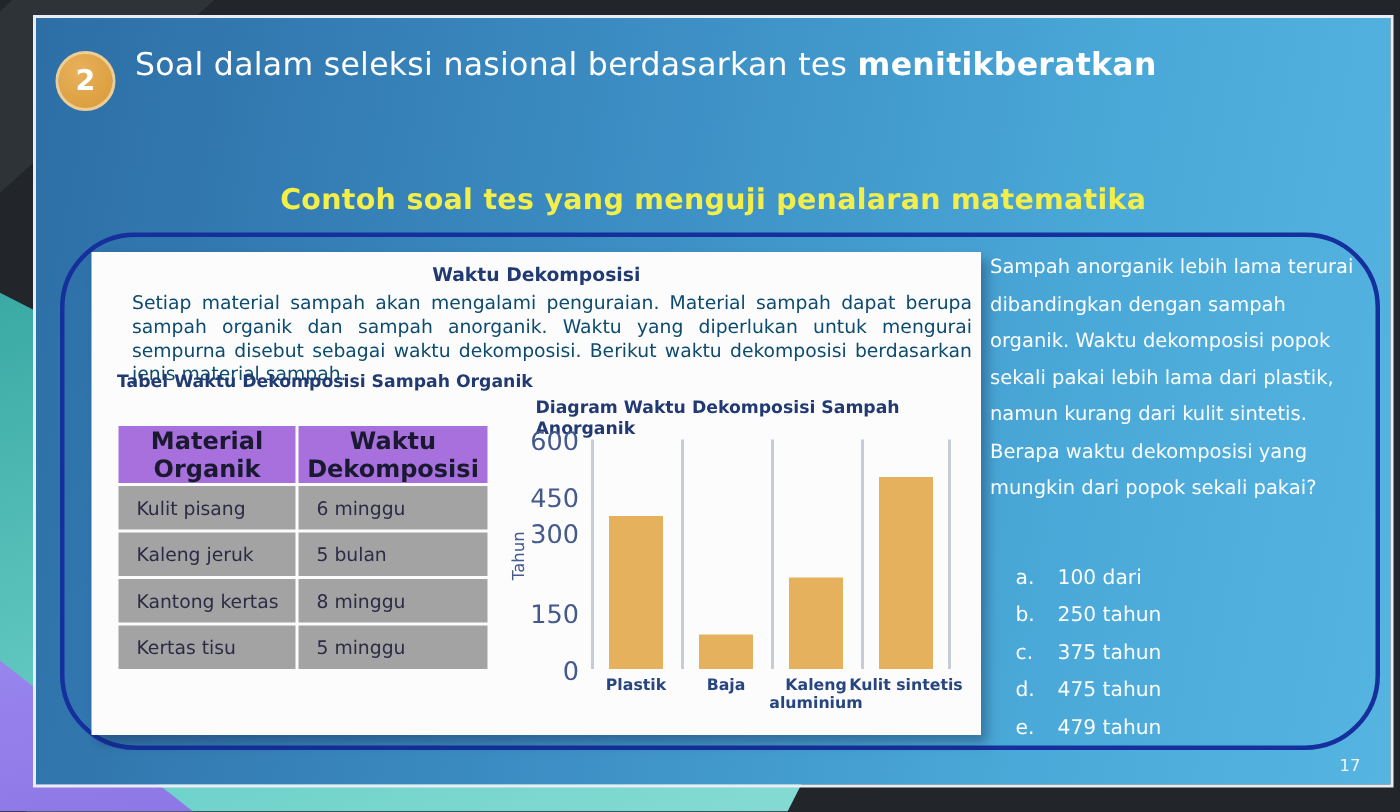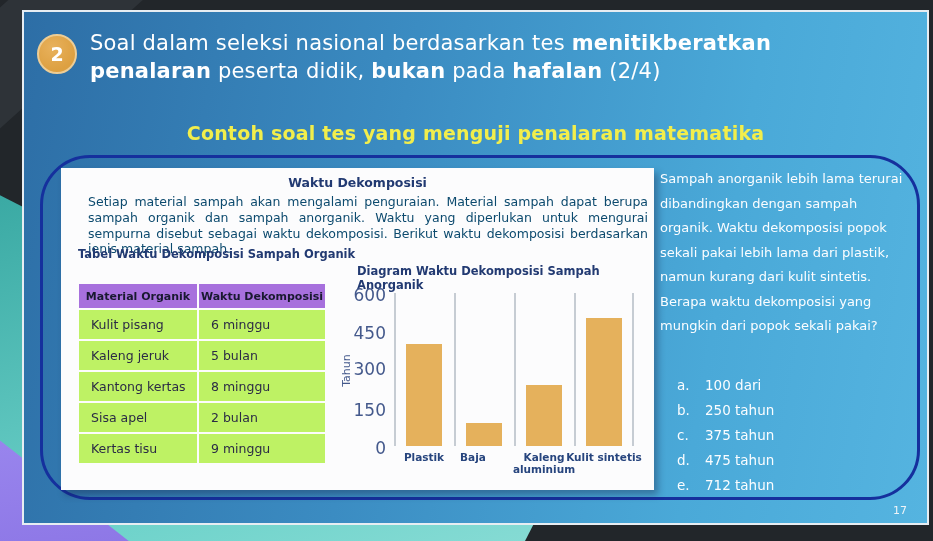--- a/index.html
+++ b/index.html
@@ -43,23 +43,23 @@
                 color:#223a72; font-weight:bold; font-size:12.5px; }
   .card-para { position:absolute; left:27px; top:26px; width:560px; color:#0c4a6e;
                font-size:12.5px; line-height:15.8px; text-align:justify; }
   .sub-heading { position:absolute; color:#223a72; font-weight:bold; font-size:11.5px; }
   .table-heading { left:17px; top:79px; }
   .chart-heading { left:296px; top:96px; }
 
   
   .org-table { position:absolute; left:16px; top:114px; border-collapse:separate; border-spacing:2px; }
   .org-table th { width:118px; height:24px; background:#a770dd; color:#191930;
-                  font-size:11px; font-weight:bold; text-align:center; }
+                  font-size:16px; font-weight:bold; text-align:center; }
   .org-table th:last-child { width:126px; }
-  .org-table td { height:29px; background:#bef264; color:#2b2b45; font-size:12.5px;
+  .org-table td { height:29px; background:#a3a3a3; color:#2b2b45; font-size:12.5px;
                   padding-left:12px; text-align:left; }
 
   
   .chart { position:absolute; left:277px; top:110px; width:312px; height:208px; }
   .plot { position:absolute; left:56px; top:15px; width:240px; height:153px; }
   .gridline { position:absolute; top:0; width:2px; height:153px; background:#c6ccd3; }
   .bar { position:absolute; bottom:0; width:36px; background:#e5b15c; }
   .ytick { position:absolute; left:6px; width:42px; text-align:right; color:#44598c; font-size:17px; }
   .ylabel { position:absolute; left:-5px; top:192px; width:60px; text-align:center;
             color:#44598c; font-size:11px; transform:rotate(-90deg); transform-origin:center; top:86px; left:-22px;}
@@ -82,21 +82,20 @@
   <div class="deco deco-gray"></div>
   <div class="deco deco-gray2"></div>
   <div class="deco deco-teal"></div>
   <div class="deco deco-purple"></div>
 
   <div class="slide">
 
     <div class="badge">2</div>
     <div class="slide-title">
         <div><span>Soal dalam seleksi nasional berdasarkan tes </span><span class="b">menitikberatkan</span></div>
-        <div><span class="b">penalaran</span><span> peserta didik, </span><span class="b">bukan</span><span> pada </span><span class="b">hafalan</span><span> (2/4)</span></div>
       </div>
     <div class="subtitle">Contoh soal tes yang menguji penalaran matematika</div>
 
     <div class="container"></div>
 
     <div class="card">
       <div class="card-title">Waktu Dekomposisi</div>
       <div class="card-para">Setiap material sampah akan mengalami penguraian. Material sampah dapat berupa sampah organik dan sampah anorganik. Waktu yang diperlukan untuk mengurai sempurna disebut sebagai waktu dekomposisi. Berikut waktu dekomposisi berdasarkan jenis material sampah.</div>
 
       <div class="sub-heading table-heading">Tabel Waktu Dekomposisi Sampah Organik</div>
@@ -114,51 +113,47 @@
             </tr>
             <tr>
               <td>Kaleng jeruk</td>
               <td>5 bulan</td>
             </tr>
             <tr>
               <td>Kantong kertas</td>
               <td>8 minggu</td>
             </tr>
             <tr>
-              <td>Sisa apel</td>
-              <td>2 bulan</td>
-            </tr>
-            <tr>
               <td>Kertas tisu</td>
-              <td>9 minggu</td>
+              <td>5 minggu</td>
             </tr>
           </tbody>
       </table>
 
       <div class="sub-heading chart-heading">Diagram Waktu Dekomposisi Sampah Anorganik</div>
       <div class="chart">
         <div class="ylabel">Tahun</div>
         <div class="plot">
             <div class="gridline" style="left: 0px;"></div>
             <div class="gridline" style="left: 60px;"></div>
             <div class="gridline" style="left: 120px;"></div>
             <div class="gridline" style="left: 180px;"></div>
             <div class="gridline" style="left: 238px;"></div>
             <div class="bar" style="left: 12px; height: 102px; background: rgb(229, 177, 92);"></div>
             <div class="bar" style="left: 72px; height: 23px; background: rgb(229, 177, 92);"></div>
             <div class="bar" style="left: 132px; height: 61px; background: rgb(229, 177, 92);"></div>
             <div class="bar" style="left: 192px; height: 128px; background: rgb(229, 177, 92);"></div>
           </div>
       <div class="ytick" style="top: 7px;">600</div>
           <div class="ytick" style="top: 45.25px;">450</div>
-          <div class="ytick" style="top: 81px;">300</div>
+          <div class="ytick" style="top: 69px;">300</div>
           <div class="ytick" style="top: 121.75px;">150</div>
           <div class="ytick" style="top: 160px;">0</div>
           <div class="cat-label" style="left: 44px;">Plastik</div>
-          <div class="cat-label" style="left: 93px;">Baja</div>
+          <div class="cat-label" style="left: 104px;">Baja</div>
           <div class="cat-label" style="left: 164px;">Kaleng aluminium</div>
           <div class="cat-label" style="left: 224px;">Kulit sintetis</div>
         </div>
     </div>
 
     <div class="question-text">Sampah anorganik lebih lama terurai dibandingkan dengan sampah organik. Waktu dekomposisi popok sekali pakai lebih lama dari plastik, namun kurang dari kulit sintetis. Berapa waktu dekomposisi yang mungkin dari popok sekali pakai?</div>
     <div class="options">
         <div class="option">
           <span class="letter">a.</span>
           <span>100 dari</span>
@@ -170,19 +165,19 @@
         <div class="option">
           <span class="letter">c.</span>
           <span>375 tahun</span>
         </div>
         <div class="option">
           <span class="letter">d.</span>
           <span>475 tahun</span>
         </div>
         <div class="option">
           <span class="letter">e.</span>
-          <span>712 tahun</span>
+          <span>479 tahun</span>
         </div>
       </div>
 
     <div class="page-number">17</div>
   </div>
 </div>
 
 </body></html>

